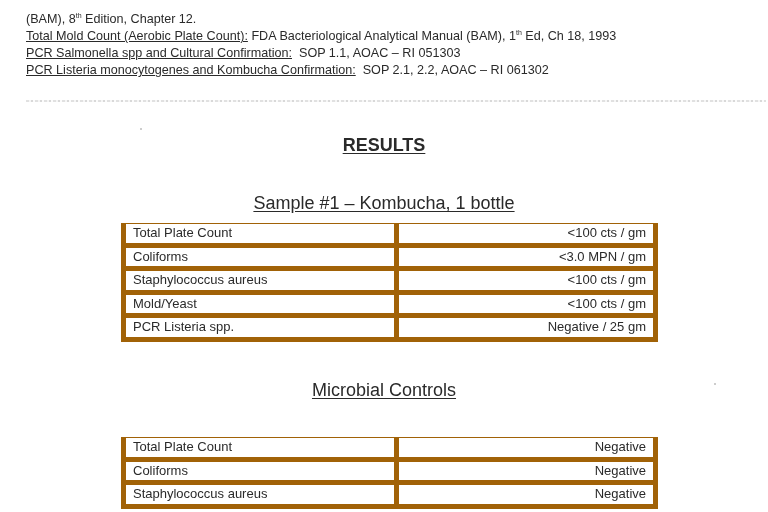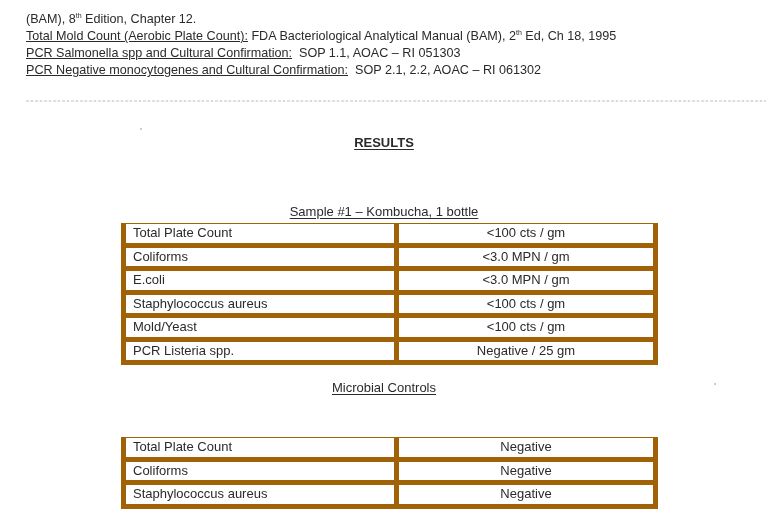--- a/index.html
+++ b/index.html
@@ -37,76 +37,72 @@
       height: 2px;
       background: repeating-linear-gradient(90deg, #d4d4d4 0 3px, #f2f2f2 3px 5px, #c8c8c8 5px 7px, #fafafa 7px 9px);
       opacity: 0.7;
     }
     .speck { position: absolute; width: 2px; height: 2px; background: #bdbdbd; border-radius: 1px; }
     .heading {
       position: absolute;
       left: 0;
       width: 768px;
       text-align: center;
-      font-size: 13px;
+      font-size: 18px;
     }
     .heading span { text-decoration: underline; text-underline-offset: 2px; }
     .heading.bold span { font-weight: bold; }
     table.results {
       position: absolute;
       left: 121px;
       width: 537px;
       border-collapse: collapse;
       font-size: 13px;
       color: #2a2a2a;
     }
     table.results td {
       border: 5px solid #a16207;
       height: 18.5px;
       padding: 0 7px 0 7px;
       line-height: 18px;
       white-space: nowrap;
     }
     table.results td.label { width: 254px; text-align: left; }
-    table.results td.value { text-align: center; }
+    table.results td.value { text-align: right; }
     table.results tr:first-child td { border-top-width: 1.5px; }
   </style>
 </head>
 <body>
 
 <div class="page">
 
   <div class="methods">
     <div class="line faded">&nbsp;</div>
     <div class="line"><span>(BAM), 8</span><sup>th</sup><span> Edition, Chapter 12.</span></div>
-    <div class="line"><span class="u">Total Mold Count (Aerobic Plate Count):</span><span> FDA Bacteriological Analytical Manual (BAM), 2</span><sup>th</sup><span> Ed, Ch 18, 1995</span></div>
+    <div class="line"><span class="u">Total Mold Count (Aerobic Plate Count):</span><span> FDA Bacteriological Analytical Manual (BAM), 1</span><sup>th</sup><span> Ed, Ch 18, 1993</span></div>
     <div class="line"><span class="u">PCR Salmonella spp and Cultural Confirmation:</span><span style="white-space:pre">  SOP 1.1, AOAC – RI 051303</span></div>
-    <div class="line"><span class="u">PCR Negative monocytogenes and Cultural Confirmation:</span><span style="white-space:pre">  SOP 2.1, 2.2, AOAC – RI 061302</span></div>
+    <div class="line"><span class="u">PCR Listeria monocytogenes and Kombucha Confirmation:</span><span style="white-space:pre">  SOP 2.1, 2.2, AOAC – RI 061302</span></div>
   </div>
 
   <div class="scan-noise"></div>
   <div class="speck" style="left:140px;top:128px"></div>
   <div class="speck" style="left:714px;top:383px"></div>
 
   <div class="heading bold" style="top:135px"><span>RESULTS</span></div>
 
-  <div class="heading" style="top:204px"><span>Sample #1 – Kombucha, 1 bottle</span></div>
+  <div class="heading" style="top:193px"><span>Sample #1 – Kombucha, 1 bottle</span></div>
 
   <table class="results" style="top:223px">
     <tbody>
       <tr>
           <td class="label">Total Plate Count</td>
           <td class="value">&lt;100 cts / gm</td>
         </tr>
       <tr>
           <td class="label">Coliforms</td>
-          <td class="value">&lt;3.0 MPN / gm</td>
-        </tr>
-      <tr>
-          <td class="label">E.coli</td>
           <td class="value">&lt;3.0 MPN / gm</td>
         </tr>
       <tr>
           <td class="label">Staphylococcus aureus</td>
           <td class="value">&lt;100 cts / gm</td>
         </tr>
       <tr>
           <td class="label">Mold/Yeast</td>
           <td class="value">&lt;100 cts / gm</td>
         </tr>

